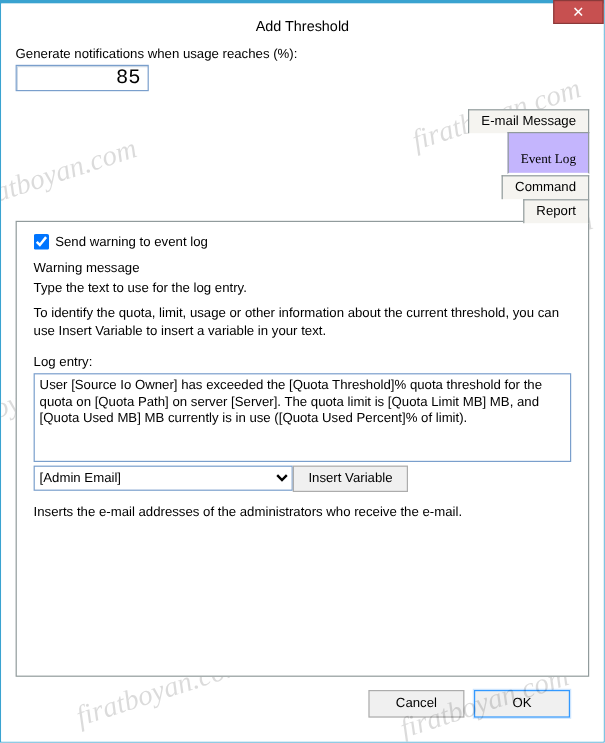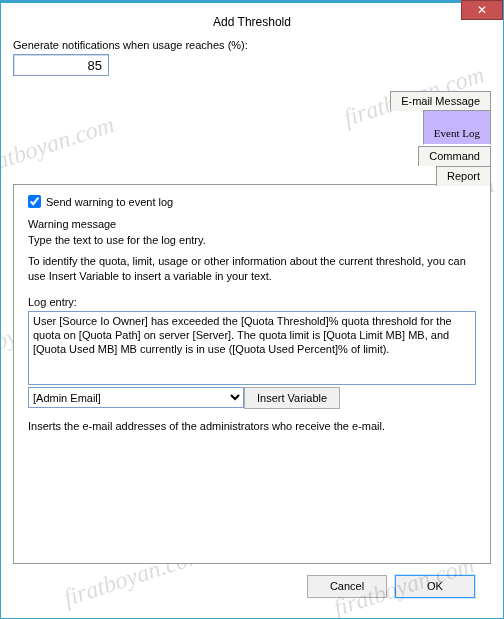--- a/index.html
+++ b/index.html
@@ -57,28 +57,28 @@
     box-sizing: border-box;
     display: flex;
     flex-direction: column;
   }
   .gen-label {
     margin-top: 2px;
     margin-bottom: 3px;
     color: #000;
   }
   .percent-box {
-    width: 96px;
+    width: 111px;
     height: 22px;
     border: 1px solid #7a9fcc;
     box-shadow: inset 1px 1px 0 #cdd9e6;
     padding: 0 6px;
     text-align: right;
-    font-family: Liberation Sans, sans-serif;
-    font-size: 13px;
+    font-family: Liberation Mono, monospace;
+    font-size: 17px;
     box-sizing: border-box;
   }
   .tabs {
     margin-top: 14px;
     display: flex;
     align-items: flex-end;
     position: relative;
     z-index: 2;
     flex-direction: column;
   }

